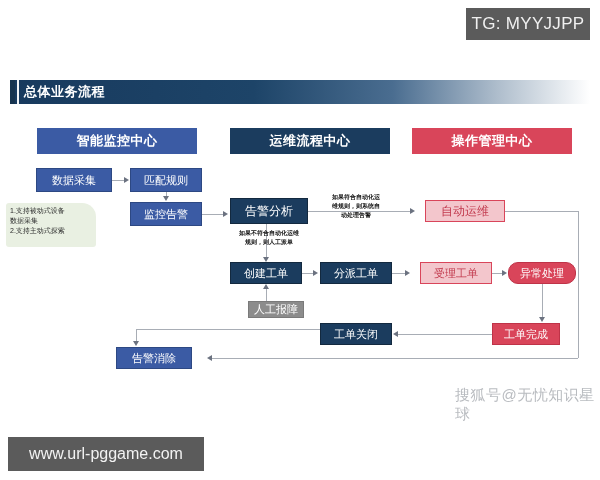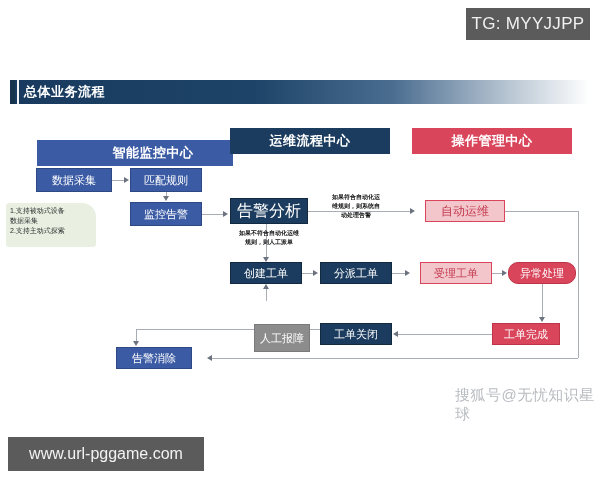--- a/index.html
+++ b/index.html
@@ -18,43 +18,43 @@
   #title-bar{position:absolute;left:10px;top:80px;width:580px;height:24px;
              background:linear-gradient(90deg,#183a5e 0%,#1d4468 42%,#4a6d90 66%,#aebdcc 84%,#ffffff 100%);}
   #title-accent{position:absolute;left:10px;top:80px;width:5px;height:24px;background:#17344f;}
   #title-accent2{position:absolute;left:17px;top:80px;width:2px;height:24px;background:#f2f4f6;}
   #title-text{position:absolute;left:24px;top:80px;height:24px;display:flex;align-items:center;
               color:#ffffff;font-size:13px;font-weight:bold;letter-spacing:.5px;}
 
   
   .col-head{position:absolute;height:26px;display:flex;align-items:center;justify-content:center;
             color:#ffffff;font-size:13px;font-weight:bold;letter-spacing:.5px;}
-  #head-monitor{left:37px;top:140px;width:160px;background:#3b5ba4;padding-left:36px;}
+  #head-monitor{left:37px;top:128px;width:160px;background:#3b5ba4;}
   #head-ops{left:230px;top:128px;width:160px;background:#1b3c5e;}
   #head-manage{left:412px;top:128px;width:160px;background:#d9455a;}
 
   
   .node{position:absolute;display:flex;align-items:center;justify-content:center;
         font-size:11px;line-height:1;box-sizing:border-box;}
   .n-blue{background:#3b5ba4;border:1px solid #2d4883;color:#ffffff;}
   .n-navy{background:#1b3c5e;border:1px solid #13293f;color:#ffffff;}
   .n-red-solid{background:#d9455a;border:1px solid #bf3348;color:#ffffff;}
   .n-red-light{background:#f3c6cc;border:1px solid #d9455a;color:#c23a4e;margin-left:8px;}
   .n-gray{background:#8c8c8c;border:1px solid #7a7a7a;color:#ffffff;}
 
   #n-collect{left:36px;top:168px;width:76px;height:24px;}
   #n-rule{left:130px;top:168px;width:72px;height:24px;}
   #n-alarm{left:130px;top:202px;width:72px;height:24px;}
-  #n-analysis{left:230px;top:198px;width:78px;height:26px;font-size:16px;}
+  #n-analysis{left:230px;top:198px;width:78px;height:26px;font-size:12px;}
   #n-auto{left:417px;top:200px;width:80px;height:22px;font-size:12px;}
   #n-create{left:230px;top:262px;width:72px;height:22px;}
   #n-assign{left:320px;top:262px;width:72px;height:22px;}
   #n-accept{left:412px;top:262px;width:72px;height:22px;}
   #n-except{left:508px;top:262px;width:68px;height:22px;border-radius:10px;}
-  #n-manual{left:254px;top:301px;width:56px;height:28px;margin-top:23px;}
+  #n-manual{left:248px;top:301px;width:56px;height:17px;}
   #n-close{left:320px;top:323px;width:72px;height:22px;}
   #n-done{left:492px;top:323px;width:68px;height:22px;}
   #n-clear{left:116px;top:347px;width:76px;height:22px;}
 
   
   #callout{position:absolute;left:6px;top:203px;width:90px;height:44px;
            background:#e9f0e2;color:#2b2b2b;font-size:7px;line-height:1.45;
            padding:3px 4px;box-sizing:border-box;
            border-radius:3px 14px 3px 3px;}
   #callout div{white-space:nowrap;}

